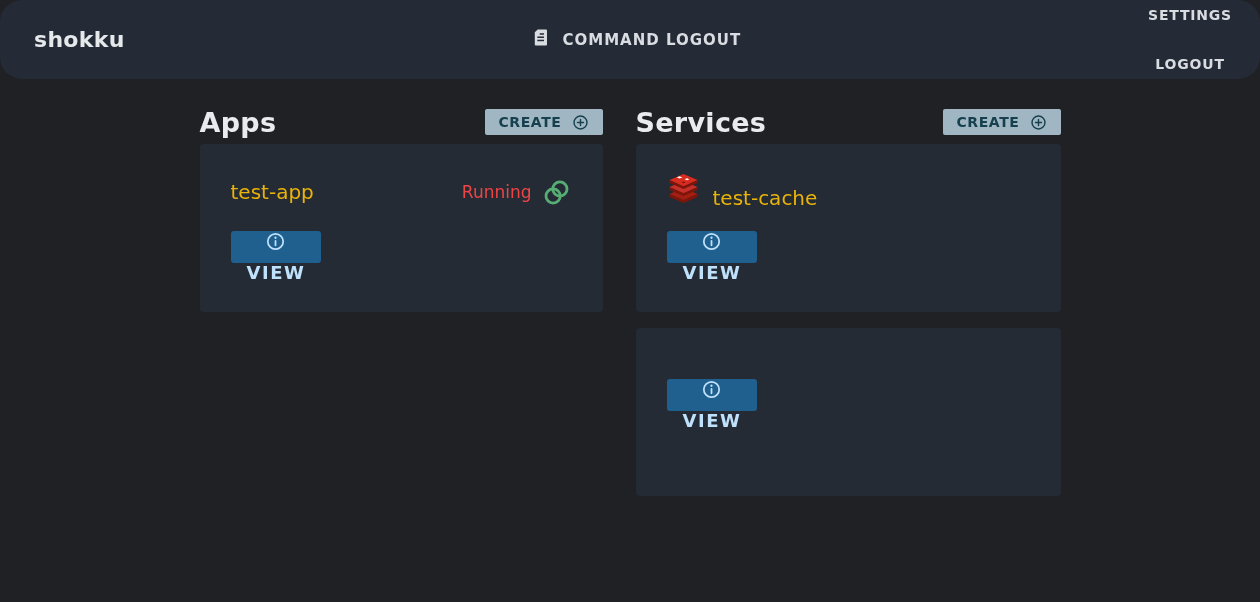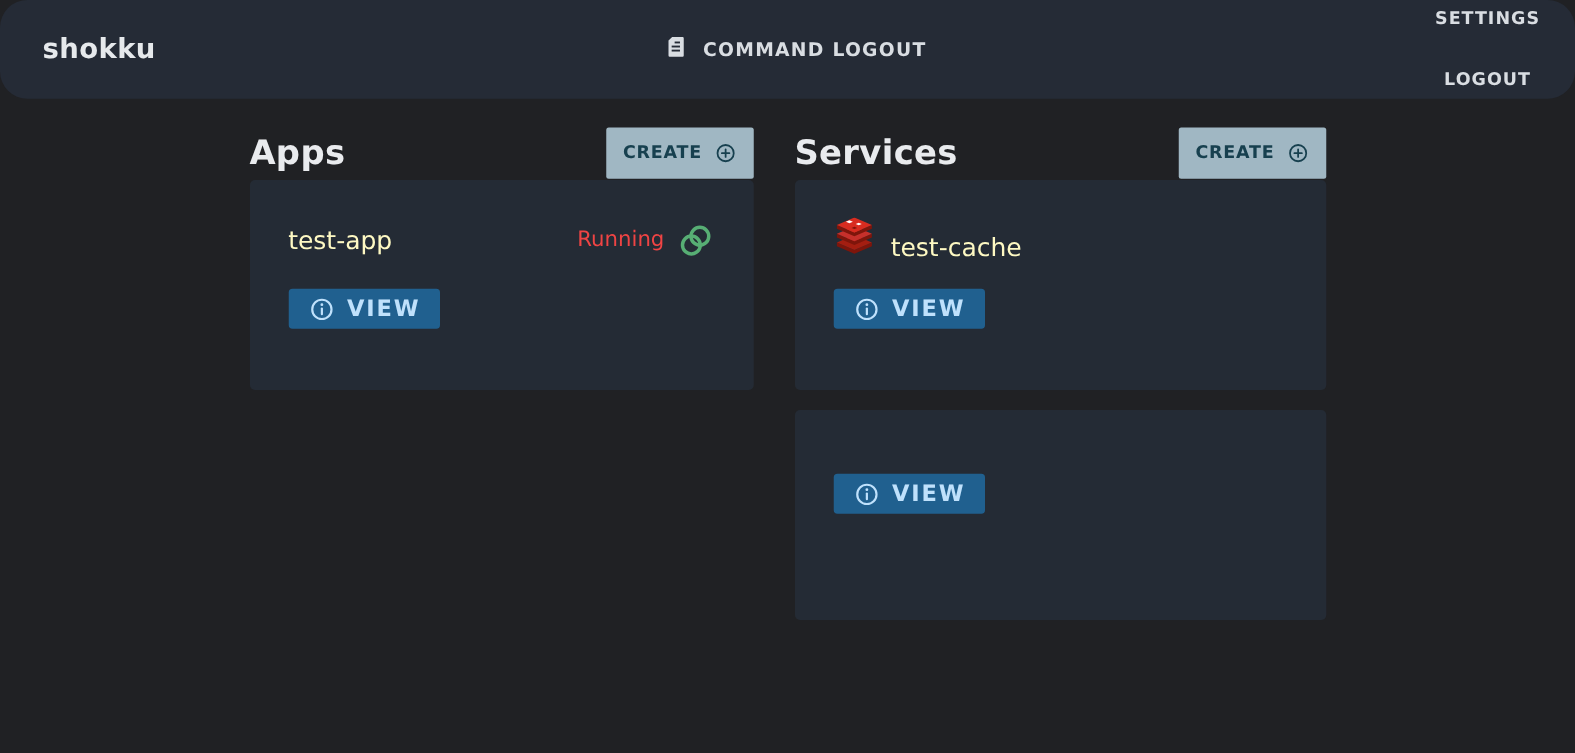--- a/index.html
+++ b/index.html
@@ -47,54 +47,55 @@
   .section-header {
     height: 38px; margin-bottom: 3px;
     display: flex; justify-content: space-between; align-items: center;
   }
   .section-title {
     margin: 0; font-size: 27px; font-weight: bold;
     color: #E9EBEE; letter-spacing: 0.3px;
   }
   .create-btn {
     display: inline-flex; align-items: center; gap: 9px;
-    height: 41px; padding: 0 13px;
+    height: 26px; padding: 0 13px;
     background: #A0B7C3; color: #17404F;
     border: none; border-radius: 2px; cursor: pointer;
     font-family: inherit; font-size: 14px; font-weight: bold;
     letter-spacing: 0.6px;
   }
   .create-btn svg { display: block; }
 
   
   .card {
     background: #242B35; border-radius: 4px;
     height: 168px; padding: 30px 32px 0 31px;
     margin-bottom: 16px;
   }
   .card-row {
     height: 36px;
     display: flex; align-items: center; justify-content: space-between;
   }
   .entity { display: flex; align-items: flex-end; gap: 13px; }
-  .entity-name { font-size: 20px; color: #fef9c3; }
+  .entity-name { font-size: 20px; color: #eab308; }
   .status {
     display: flex; align-items: center; gap: 10px;
     color: #ef4444; font-size: 17px;
   }
   .status svg { display: block; }
 
   .view-btn {
     margin-top: 21px;
     display: inline-flex; align-items: center; gap: 10px;
     height: 32px; padding: 0 16px;
     background: #20608F; color: #BFE1FC;
     border: none; border-radius: 3px; cursor: pointer;
     font-family: inherit; font-size: 18px; font-weight: bold;
     letter-spacing: 1.5px;
+    flex-direction: column;
   }
   .view-btn svg { display: block; }
   .svc-icon { display: block; }
 </style>
 </head>
 <body>
 
 <header class="navbar">
   <div class="brand">shokku</div>
 

